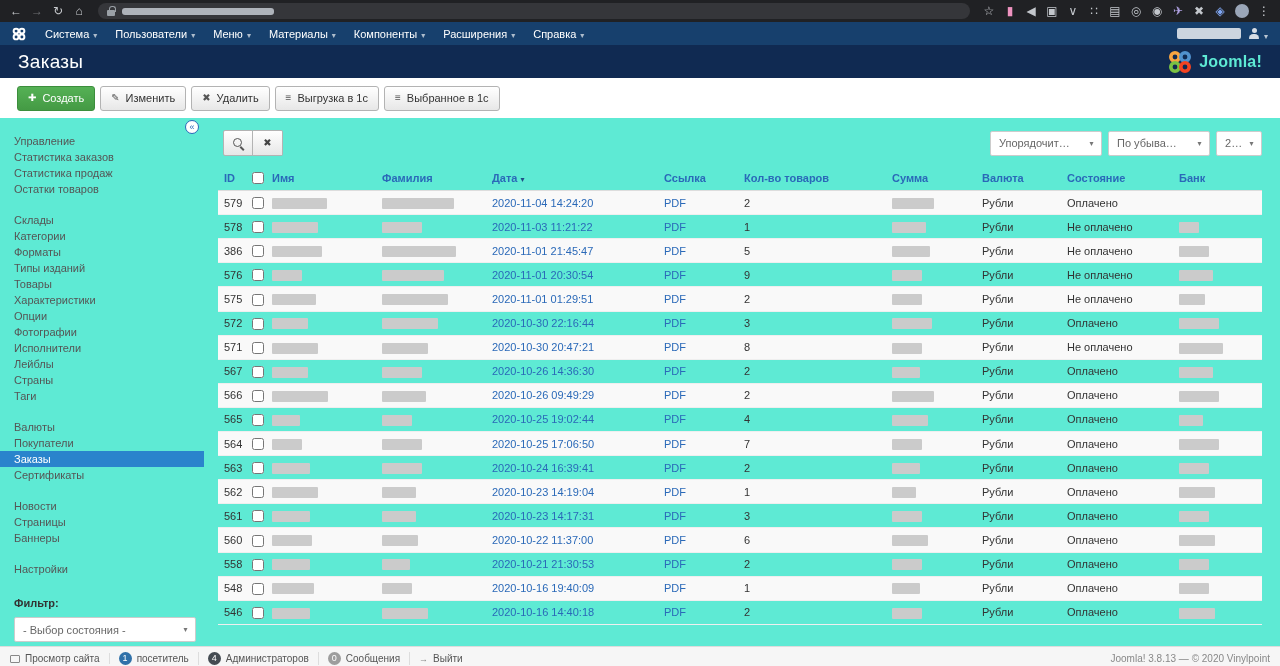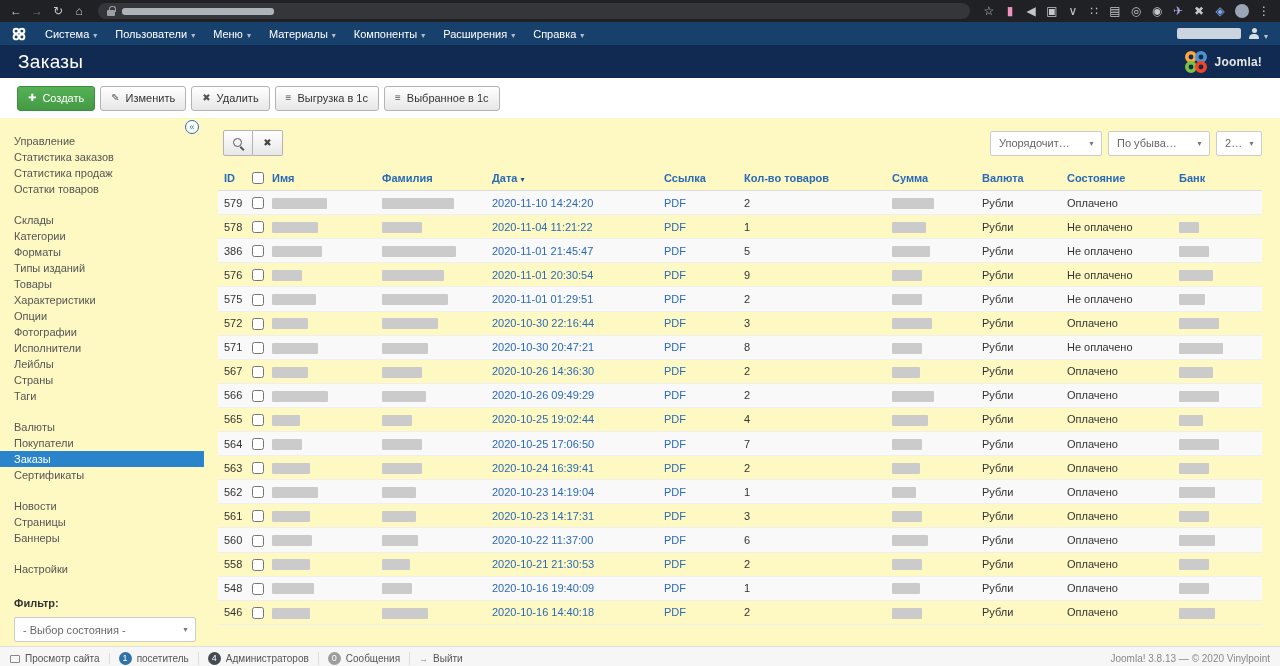--- a/index.html
+++ b/index.html
@@ -32,33 +32,33 @@
   .icon-user{width:11px;height:11px;position:relative;display:inline-block;cursor:pointer}
   .icon-user::before{content:"";position:absolute;left:3px;top:0;width:5px;height:5px;border-radius:50%;background:#d7dde5}
   .icon-user::after{content:"";position:absolute;left:.5px;top:5.5px;width:10px;height:5px;border-radius:5px 5px 1px 1px;background:#d7dde5}
   .nav-caret{cursor:pointer}
   .nav-caret::after{content:"▾";font-size:8px;color:rgba(255,255,255,.7);margin-left:4px}
 
   
   .titlebar{height:33px;background:#102a52;display:flex;align-items:center;padding:0 18px;color:#fff}
   .page-title{font-size:19px;font-weight:400;letter-spacing:.3px}
   .jlogo{margin-left:auto;display:flex;align-items:center;gap:7px}
-  .jlogo-text{font-size:12px;font-weight:600;letter-spacing:.2px;color:#e5e5e5}
+  .jlogo-text{font-size:16px;font-weight:600;letter-spacing:.2px;color:#5eead4}
 
   
   .toolbar{height:40px;background:#fff;display:flex;align-items:center;padding:0 17px;gap:5px}
   .btn{height:25px;display:inline-flex;align-items:center;gap:6px;padding:0 10px;font-size:11px;color:#333;
     background:linear-gradient(#ffffff,#e7e7e7);border:1px solid #b3b3b3;border-radius:3px;cursor:pointer;
     font-family:inherit;white-space:nowrap}
   .btn .g{font-size:10px;color:#555;line-height:1}
   .btn.success{background:linear-gradient(#55b155,#449a44);border-color:#3c8e3c;color:#fff}
   .btn.success .g{color:#fff}
 
   
-  .layout{position:relative;display:flex;height:528px;overflow:hidden;background:#fef9c3}
+  .layout{position:relative;display:flex;height:528px;overflow:hidden;background:#5eead4}
   .sidebar{width:204px;flex:none;padding-top:15px}
   .side-item{font-size:11px;color:#555;padding:1.5px 14px;line-height:13px;cursor:pointer;white-space:nowrap}
   .side-item.gap{margin-top:15px}
   .side-item.active{background:#2a84cc;color:#fff}
   .filter{margin-top:20px;padding:0 12px 0 14px}
   .filter-label{font-size:11px;font-weight:bold;color:#333}
   .collapse{position:absolute;left:185px;top:2px;width:14px;height:14px;border:1px solid #2a69b8;border-radius:50%;
     color:#2a69b8;font-size:9px;line-height:12px;text-align:center;cursor:pointer;background:#fff}
   .collapse::after{content:"«"}
 
@@ -338,35 +338,35 @@
           <th><a class="th-l">Состояние</a></th>
           <th><a class="th-l">Банк</a></th>
         </tr>
       </thead>
       <tbody>
   <tr>
     <td>579</td>
     <td><input type="checkbox" style=""></td>
     <td><span class="redact" style="width: 55px;"></span></td>
     <td><span class="redact" style="width: 72px;"></span></td>
-    <td><a class="lnk">2020-11-10 14:24:20</a></td>
+    <td><a class="lnk">2020-11-04 14:24:20</a></td>
     <td><a class="lnk">PDF</a></td>
     <td>2</td>
     <td><span class="redact" style="width: 42px;"></span></td>
     <td>Рубли</td>
     <td>Оплачено</td>
     <td><span class="redact" style="width: 0px;"></span></td>
   </tr>
 
   <tr>
     <td>578</td>
     <td><input type="checkbox" style=""></td>
     <td><span class="redact" style="width: 46px;"></span></td>
     <td><span class="redact" style="width: 40px;"></span></td>
-    <td><a class="lnk">2020-11-04 11:21:22</a></td>
+    <td><a class="lnk">2020-11-03 11:21:22</a></td>
     <td><a class="lnk">PDF</a></td>
     <td>1</td>
     <td><span class="redact" style="width: 34px;"></span></td>
     <td>Рубли</td>
     <td>Не оплачено</td>
     <td><span class="redact" style="width: 20px;"></span></td>
   </tr>
 
   <tr>
     <td>386</td>

